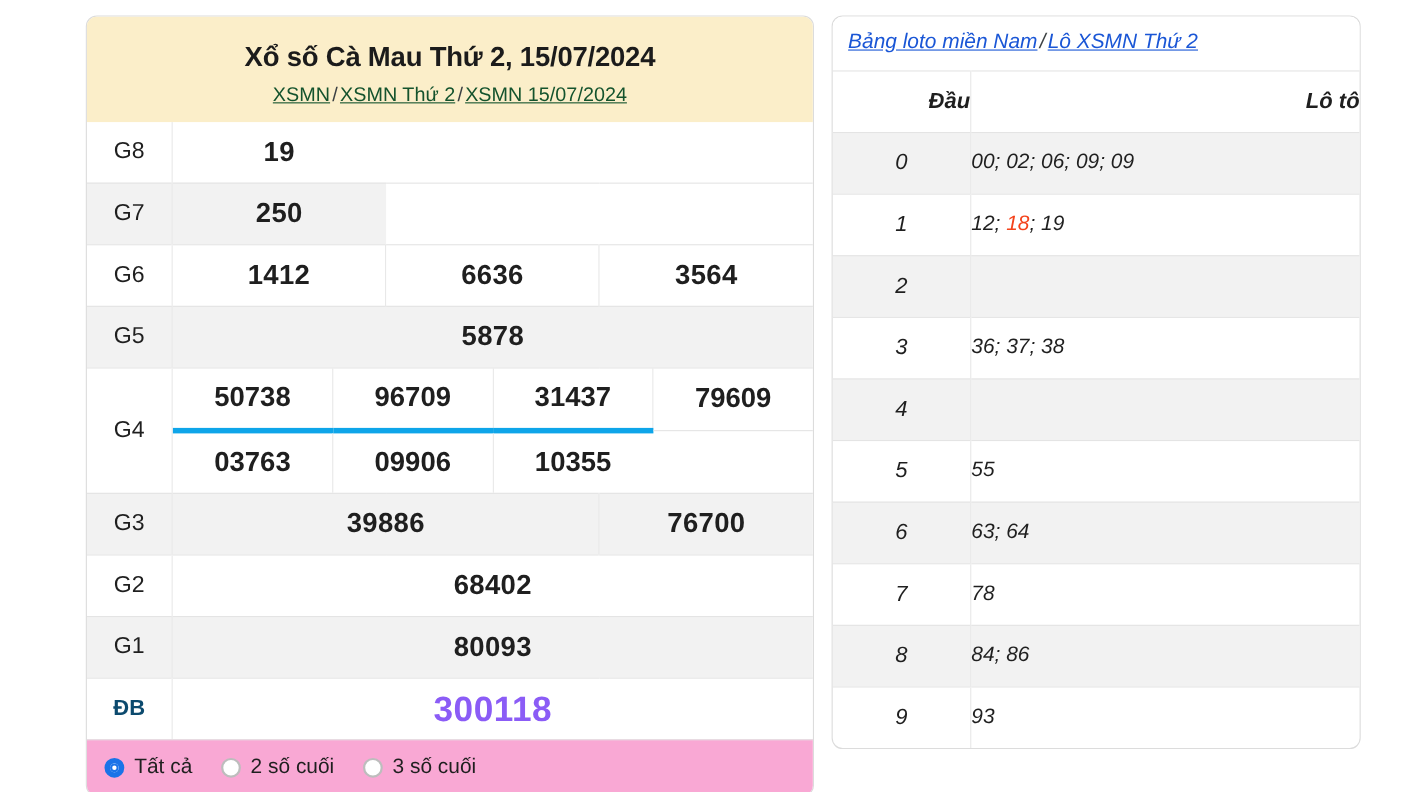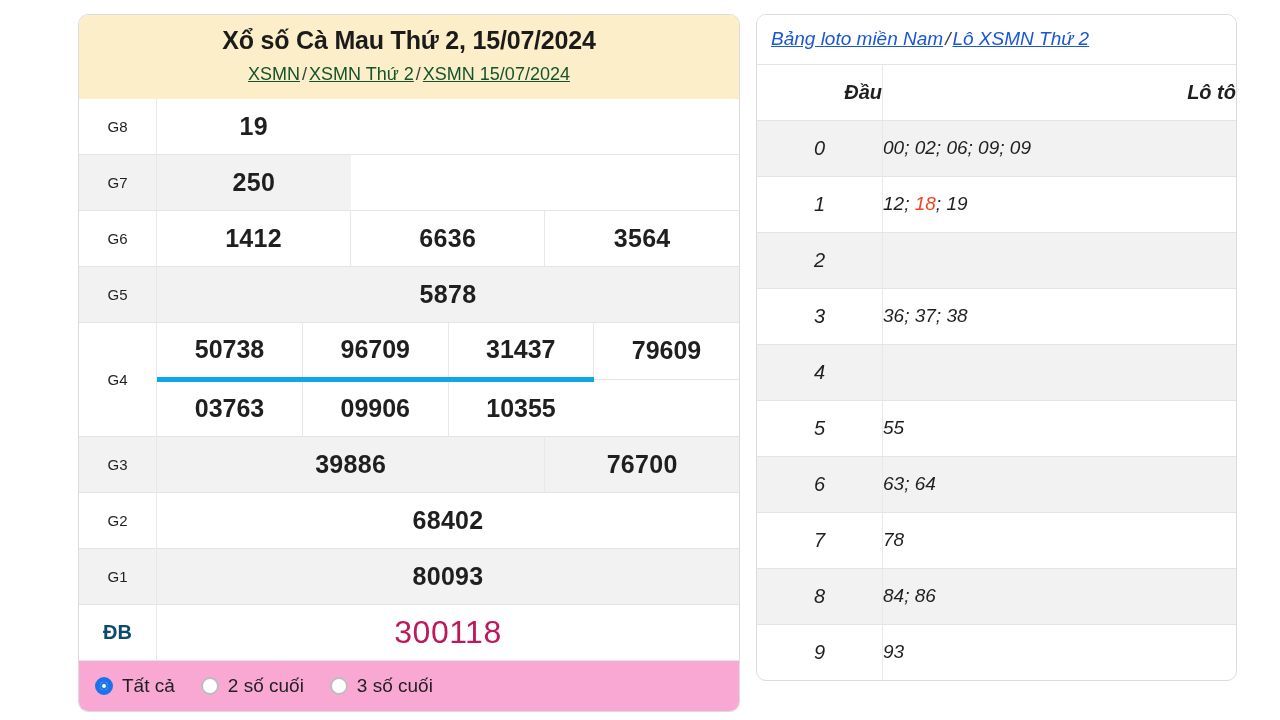--- a/index.html
+++ b/index.html
@@ -30,21 +30,21 @@
     border-radius: 10px;
     box-sizing: border-box;
     overflow: hidden;
   }
   .card-left  { width: 662px; }
   .card-right { width: 481px; font-style: italic; }
 
   
   .result-header {
     background: #fbeec9;
-    padding: 10px 12px 12px;
+    padding: 22px 12px 12px;
     text-align: center;
   }
   .result-title {
     font-size: 25px;
     font-weight: bold;
     color: #1b1b1b;
     letter-spacing: -0.2px;
     line-height: 1.25;
   }
   .breadcrumb {
@@ -70,37 +70,37 @@
   .prize-table td {
     border-left: 1px solid #e8e8e8;
     padding: 0;
     text-align: center;
     vertical-align: middle;
   }
   .prize-table td:first-child { border-left: none; }
   .row-alt { background: #f2f2f2; }
   .lbl {
     width: 77px;
-    font-size: 15px;
+    font-size: 21px;
     font-weight: normal;
     color: #1f1f1f;
     height: 55px;
   }
   .lbl-db { color: #0c4a6e; font-weight: bold; font-size: 20px; }
   .num {
     font-size: 25px;
     font-weight: bold;
     color: #1f1f1f;
     height: 55px;
     letter-spacing: 0.3px;
   }
   .num-db {
     font-size: 32px;
-    font-weight: normal;
-    color: #be185d;
+    font-weight: bold;
+    color: #8b5cf6;
     letter-spacing: 0.5px;
   }
   .g4-wrap { padding: 0; }
   .g4-sub {
     width: 100%;
     border-collapse: collapse;
     table-layout: fixed;
   }
   .g4-sub tr + tr td { border-top: 5px solid #0ea5e9; }
   .g4-sub td {

